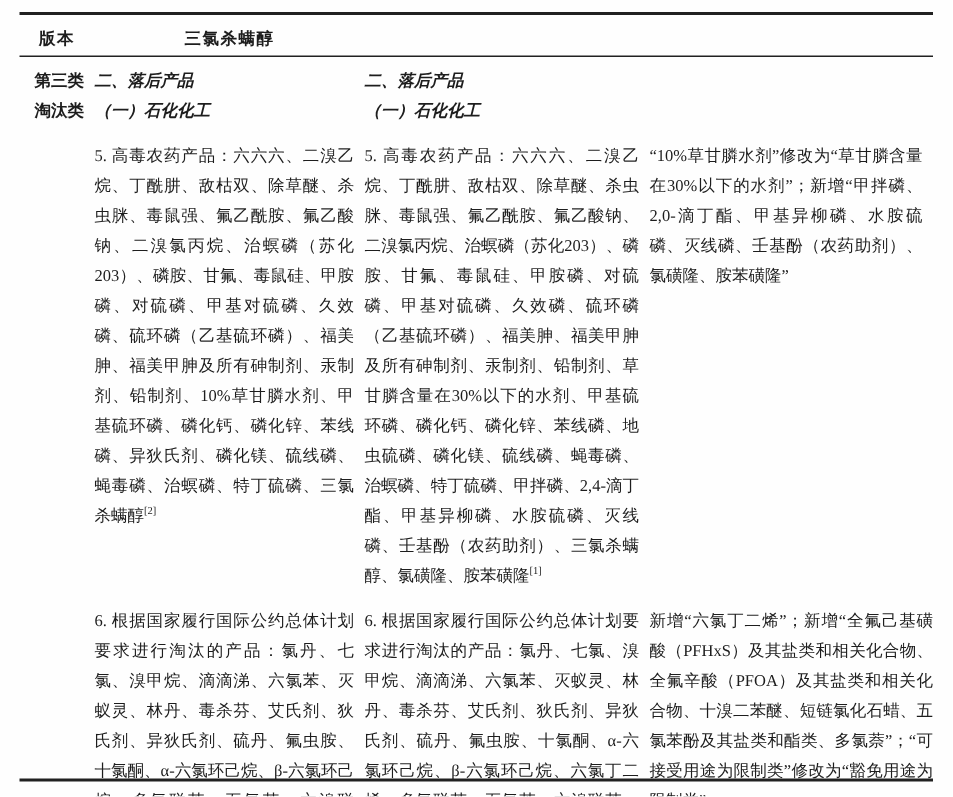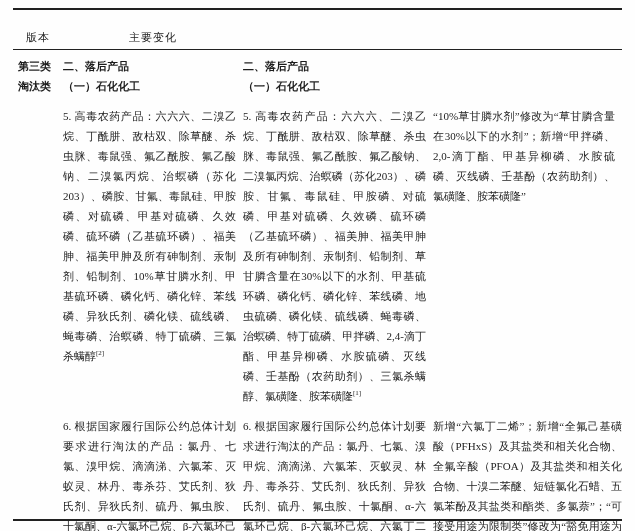--- a/index.html
+++ b/index.html
@@ -14,55 +14,55 @@
   }
   .table{padding:0 13px;}
   .rule{border:0;margin:0;background:#212121;}
   .rule-top{height:2px;margin-top:8px;}
   .rule-header{height:1px;}
   .rule-bottom{position:absolute;left:13px;right:13px;top:519px;height:2px;background:#212121;}
   .header-row{
     display:grid;
     grid-template-columns:50px 180px 190px 1fr;
     align-items:center;
-    padding:20px 0 4px 0;
-    font-size:11px;font-weight:normal;
+    padding:8px 0 4px 0;
+    font-size:11px;font-weight:bold;
   }
   .header-cell{text-align:center;letter-spacing:1px;}
   .body-grid{
     display:grid;
     grid-template-columns:50px 180px 190px 1fr;
     padding-top:6px;
     font-size:11px;
     line-height:20px;
   }
   .cell{padding-right:7px;box-sizing:border-box;}
   .cell:last-child{padding-right:0;}
-  .row-label{font-weight:bold;text-align:center;}
+  .row-label{font-weight:bold;text-align:right;}
   .row-label div{white-space:nowrap;}
-  .sec-head{font-weight:bold;}
+  .sec-head{font-weight:bold;font-style:italic;}
   .para{
     margin:10px 0 0 0;
     text-align:justify;
     text-justify:inter-ideograph;
   }
   .it{}
   sup.ref{font-size:7px;line-height:0;vertical-align:super;letter-spacing:0;}
 </style>
 </head>
 <body>
 
 <div class="page">
   <div class="table">
 
     <hr class="rule rule-top">
 
     <div class="header-row">
       <div class="header-cell">版本</div>
-      <div class="header-cell">主要变化</div>
+      <div class="header-cell">三氯杀螨醇</div>
     </div>
 
     <hr class="rule rule-header">
 
     <div class="body-grid">
 
       <div class="cell row-label">
         <div>第三类</div>
         <div>淘汰类</div>
       </div>

